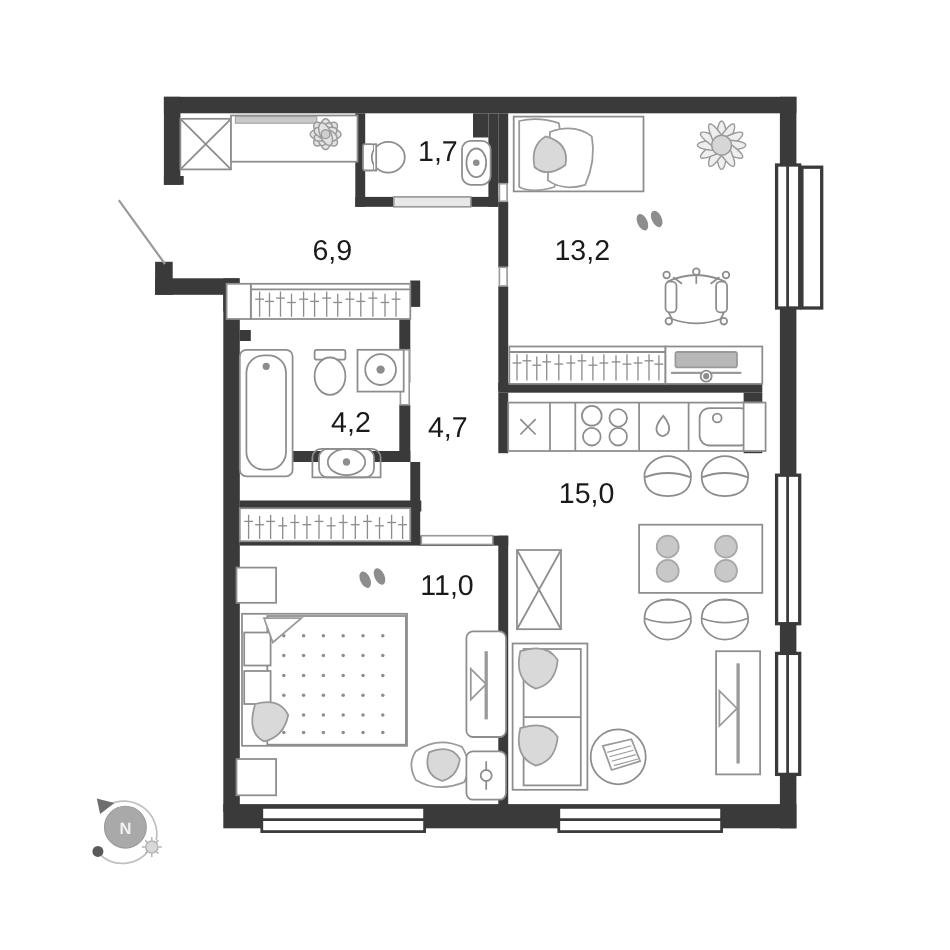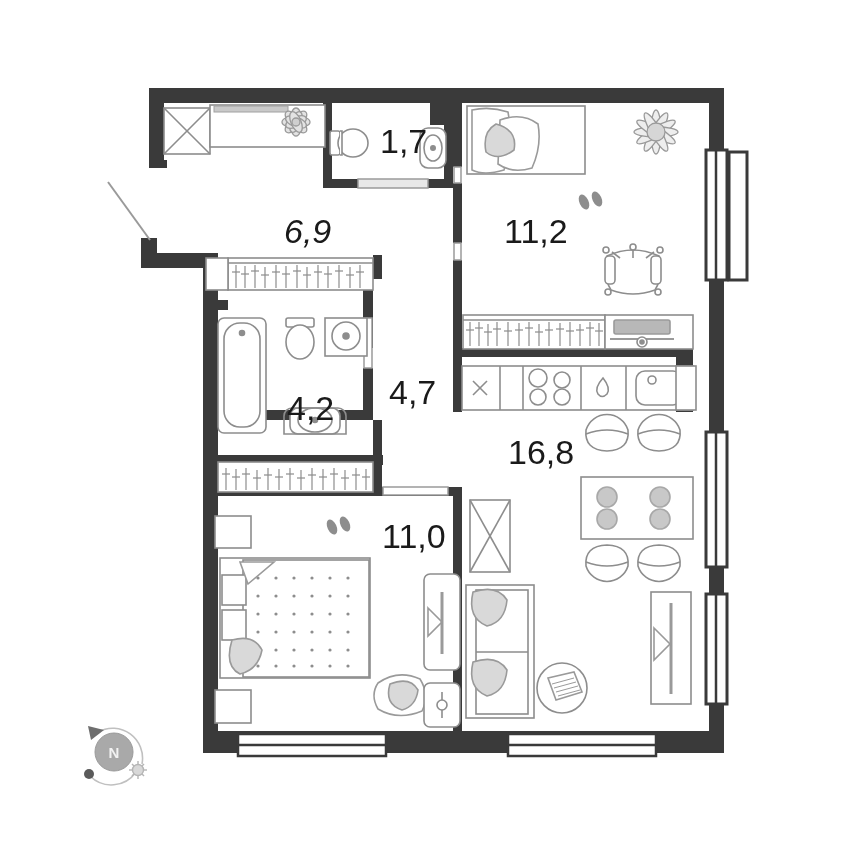--- a/index.html
+++ b/index.html
@@ -4,21 +4,21 @@
 <style>
   html,body{margin:0;padding:0;background:#ffffff;}
   body{
     width:864px;height:864px;position:relative;overflow:hidden;
     font-family:"Liberation Sans", sans-serif;
   }
   #plan{position:absolute;left:0;top:0;width:864px;height:864px;}
   .area-label{
     position:absolute;
     font-family:"Liberation Sans", sans-serif;
-    font-size:34px;
+    font-size:26px;
     color:#1a1a1a;
     letter-spacing:0px;
     white-space:nowrap;
     user-select:none;
   }
   #compass{position:absolute;left:78px;top:714px;width:80px;height:80px;}
 </style>
 </head>
 <body>
 
@@ -459,25 +459,25 @@
     </g>
     <g>
       <rect x="651" y="592" width="40" height="112" fill="#ffffff"></rect>
       <line x1="671" y1="603" x2="671" y2="694" stroke="#9a9a9a" stroke-width="3"></line>
       <path d="M654,628 l16,16 l-16,16 z" fill="none" stroke="#9a9a9a"></path>
     </g>
   </g>
 </svg>
 
 <div class="area-label" style="left:380px;top:122px;">1,7</div>
-<div class="area-label" style="left:284px;top:212px;font-style:italic;">6,9</div>
-<div class="area-label" style="left:504px;top:212px;">11,2</div>
-<div class="area-label" style="left:287px;top:369px;margin-top:20px;">4,2</div>
+<div class="area-label" style="left:284px;top:212px;">6,9</div>
+<div class="area-label" style="left:504px;top:212px;">13,2</div>
+<div class="area-label" style="left:301px;top:369px;">4,2</div>
 <div class="area-label" style="left:389px;top:373px;text-align:center;">4,7</div>
-<div class="area-label" style="left:508px;top:433px;">16,8</div>
+<div class="area-label" style="left:508px;top:433px;">15,0</div>
 <div class="area-label" style="left:382px;top:517px;">11,0</div>
 
 <svg id="compass" viewBox="0 0 80 80" xmlns="http://www.w3.org/2000/svg">
   <path d="M20,18 A30,30 0 0 1 64,50" fill="none" stroke="#c0c0c0" stroke-width="1.6"></path>
   <path d="M12,62 A30,30 0 0 0 58,58" fill="none" stroke="#c0c0c0" stroke-width="1.6"></path>
   <circle cx="36" cy="38" r="19" fill="#a9a9a9" stroke="#9a9a9a" stroke-width="1"></circle>
   <text x="36" y="44" text-anchor="middle" font-family="'Liberation Sans', sans-serif" font-size="15" font-weight="bold" fill="#f2f2f2">N</text>
   <path d="M10,12 L26,16 L13,26 Z" fill="#6e6e6e"></path>
   <circle cx="11" cy="60" r="5" fill="#5a5a5a"></circle>
   <g stroke="#b5b5b5" stroke-width="1.4" fill="#d8d8d8">

